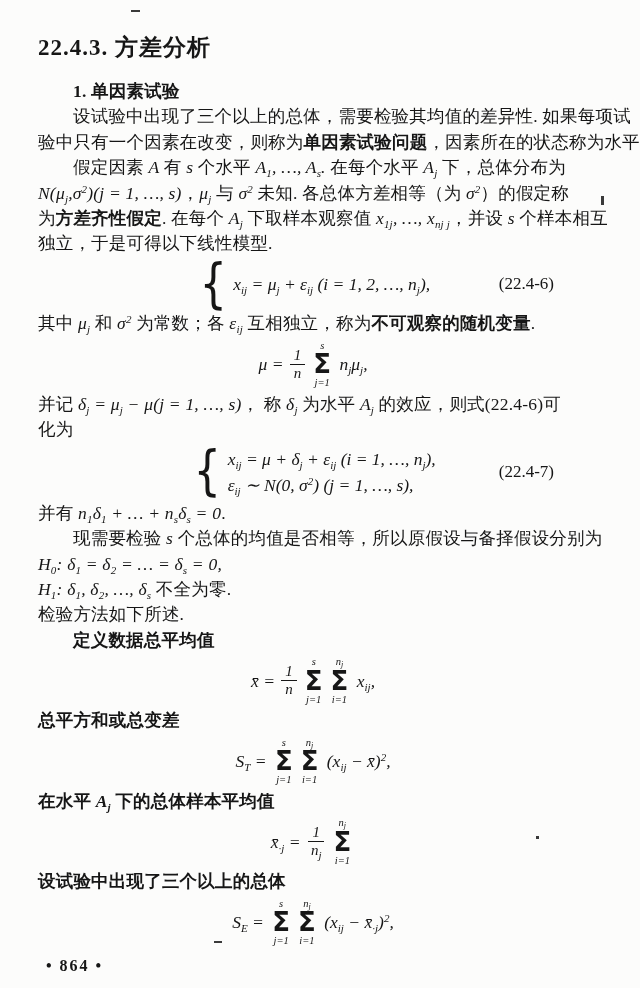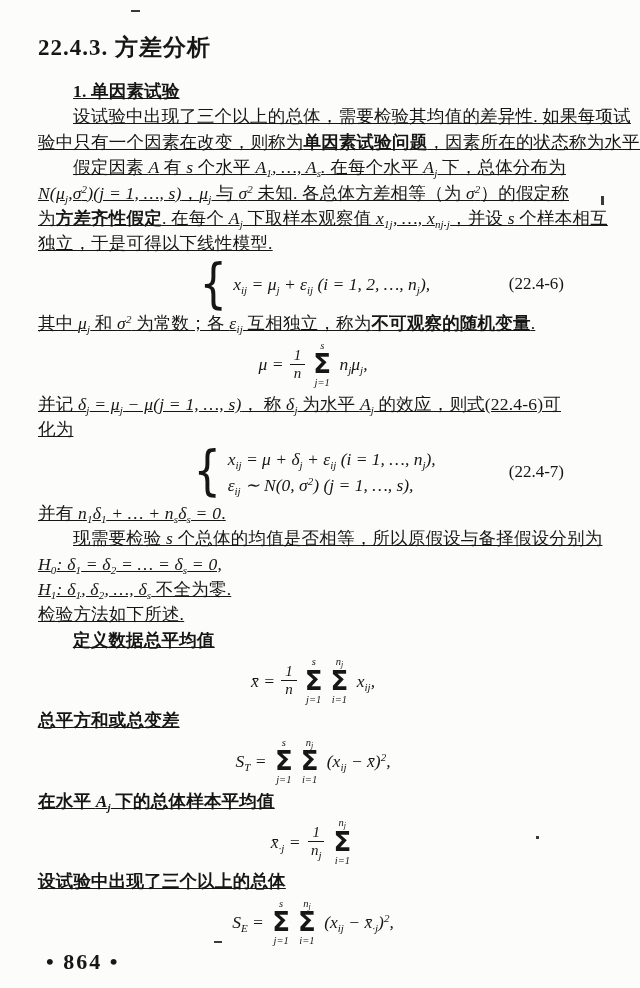--- a/index.html
+++ b/index.html
@@ -21,21 +21,20 @@
     font-size:23px;
     font-weight:bold;
     letter-spacing:1px;
     margin:2px 0 16px 0;
   }
   .tline{
     font-size:17.5px;
     line-height:25.4px;
     white-space:nowrap;
     letter-spacing:0.2px;
-    text-decoration:underline;
   }
   .ind{padding-left:35px;}
   .ctr{text-align:left;padding-left:0;}
   .bd{font-weight:bold;}
   .mi{font-style:italic;}
   sub,sup{font-size:11px;line-height:0;}
   sub{vertical-align:-4px;}
   sup{vertical-align:6px;}
   .lim sub{font-size:8px;vertical-align:-2px;}
   .eq{
@@ -52,21 +51,21 @@
   .brace{
     font-size:54px;
     font-weight:400;
     line-height:0.9;
     margin-right:3px;
     font-family:"DejaVu Sans", sans-serif;
     transform:scaleX(0.8);
   }
   .eqlabel{
     position:absolute;
-    right:24px;top:50%;
+    right:34px;top:50%;
     transform:translateY(-50%);
     font-style:normal;
     font-size:17px;
   }
   .frac{
     display:inline-flex;
     flex-direction:column;
     align-items:center;
     vertical-align:middle;
     margin:0 4px 0 2px;
@@ -86,21 +85,21 @@
   .lim{font-size:10.5px;font-style:italic;line-height:1.1;}
   .sig{
     font-size:26px;line-height:1;
     font-style:normal;
     font-family:"DejaVu Sans", sans-serif;
     font-weight:bold;
   }
   .footer{
     position:absolute;
     left:46px;bottom:13px;
-    font-size:22px;
+    font-size:16px;
     font-weight:bold;
     letter-spacing:2px;
   }
   .artifact{position:absolute;background:#3a3a3a;}
   .a1{left:131px;top:10px;width:9px;height:2px;}
   .a2{left:214px;top:941px;width:8px;height:2px;}
   .a3{left:601px;top:196px;width:3px;height:9px;}
   .a4{left:536px;top:836px;width:3px;height:3px;}
 </style>
 </head>

